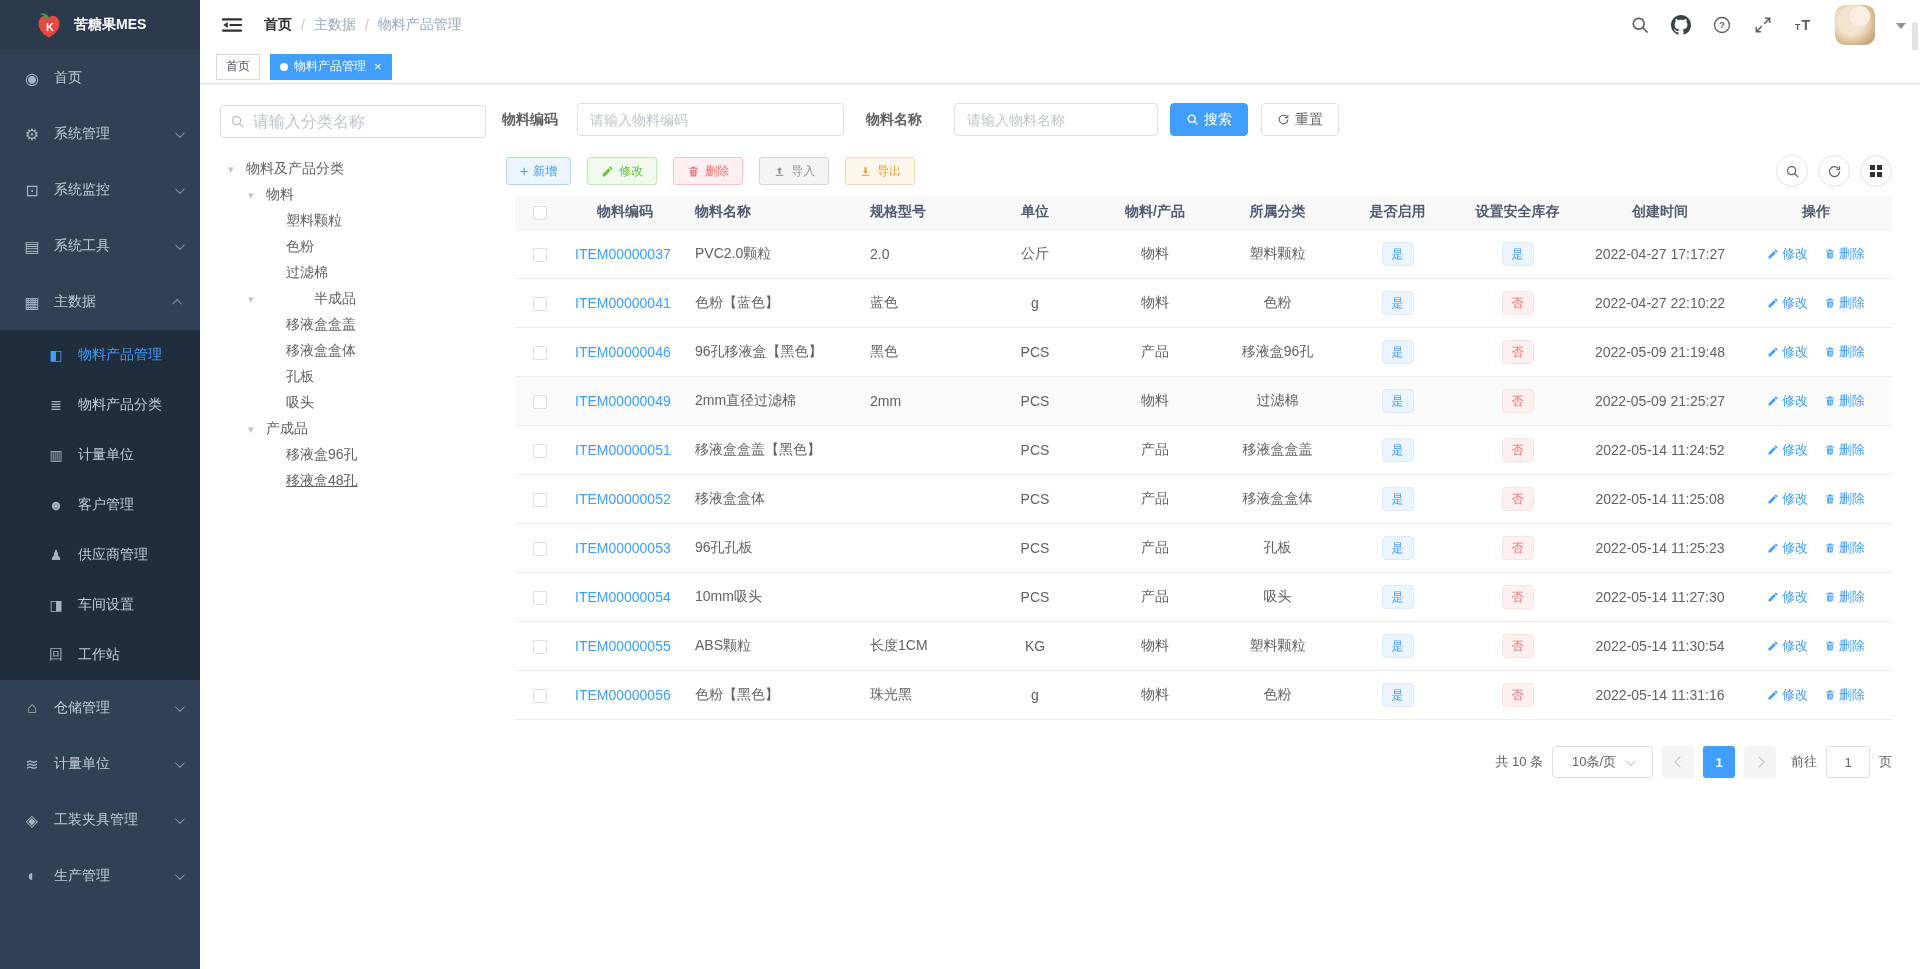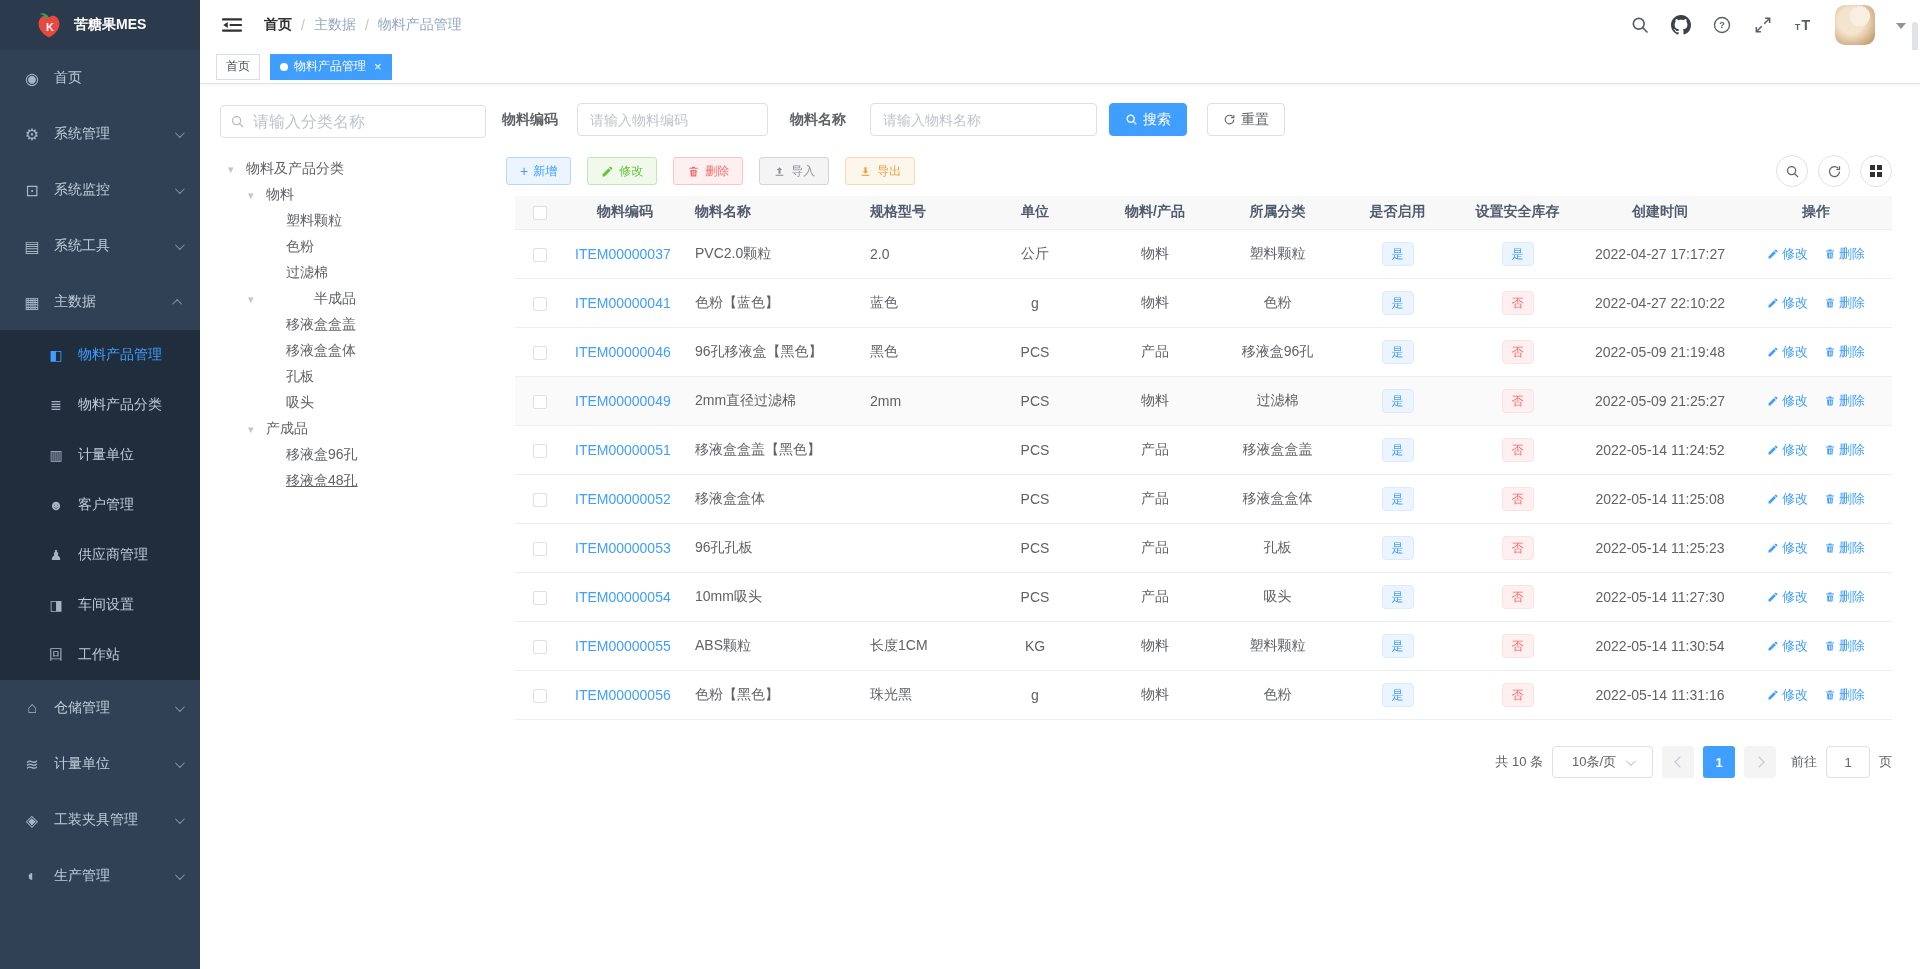--- a/index.html
+++ b/index.html
@@ -351,31 +351,31 @@
 
         <div class="tree-node" style="padding-left: 48px; text-decoration: underline;">
           <span class="tree-arrow" style="visibility: hidden;"></span>
           <span class="tree-label">移液盒48孔</span>
         </div>
       </div>
   </div>
 
   <div class="filter-row">
     <label class="flabel">物料编码</label>
-    <input class="el-input" style="width: 191px; margin-left: 19px;" placeholder="请输入物料编码">
+    <input class="el-input" style="width: 267px; margin-left: 19px;" placeholder="请输入物料编码">
     <label class="flabel" style="margin-left:22px">物料名称</label>
-    <input class="el-input" style="width: 227px; margin-left: 24px;" placeholder="请输入物料名称">
+    <input class="el-input" style="width: 204px; margin-left: 32px;" placeholder="请输入物料名称">
     <button class="btn btn-search" style="margin-left:12px">
       <svg viewBox="0 0 24 24" fill="none" stroke="#fff" stroke-width="2.4">
           <circle cx="10.5" cy="10.5" r="6.5"></circle>
           <path d="M15.5 15.5L21 21"></path>
         </svg>
       <span>搜索</span>
     </button>
-    <button class="btn btn-reset" style="margin-left:20px">
+    <button class="btn btn-reset" style="margin-left:13px">
       <svg viewBox="0 0 24 24" fill="none" stroke="#606266" stroke-width="2">
           <path d="M20 12a8 8 0 1 1-2.3-5.6"></path>
           <path d="M20 3.5v5h-5" fill="none"></path>
         </svg>
       <span>重置</span>
     </button>
   </div>
 
   <div class="toolbar-row">
     <button class="btn btn-sm btn-add">

